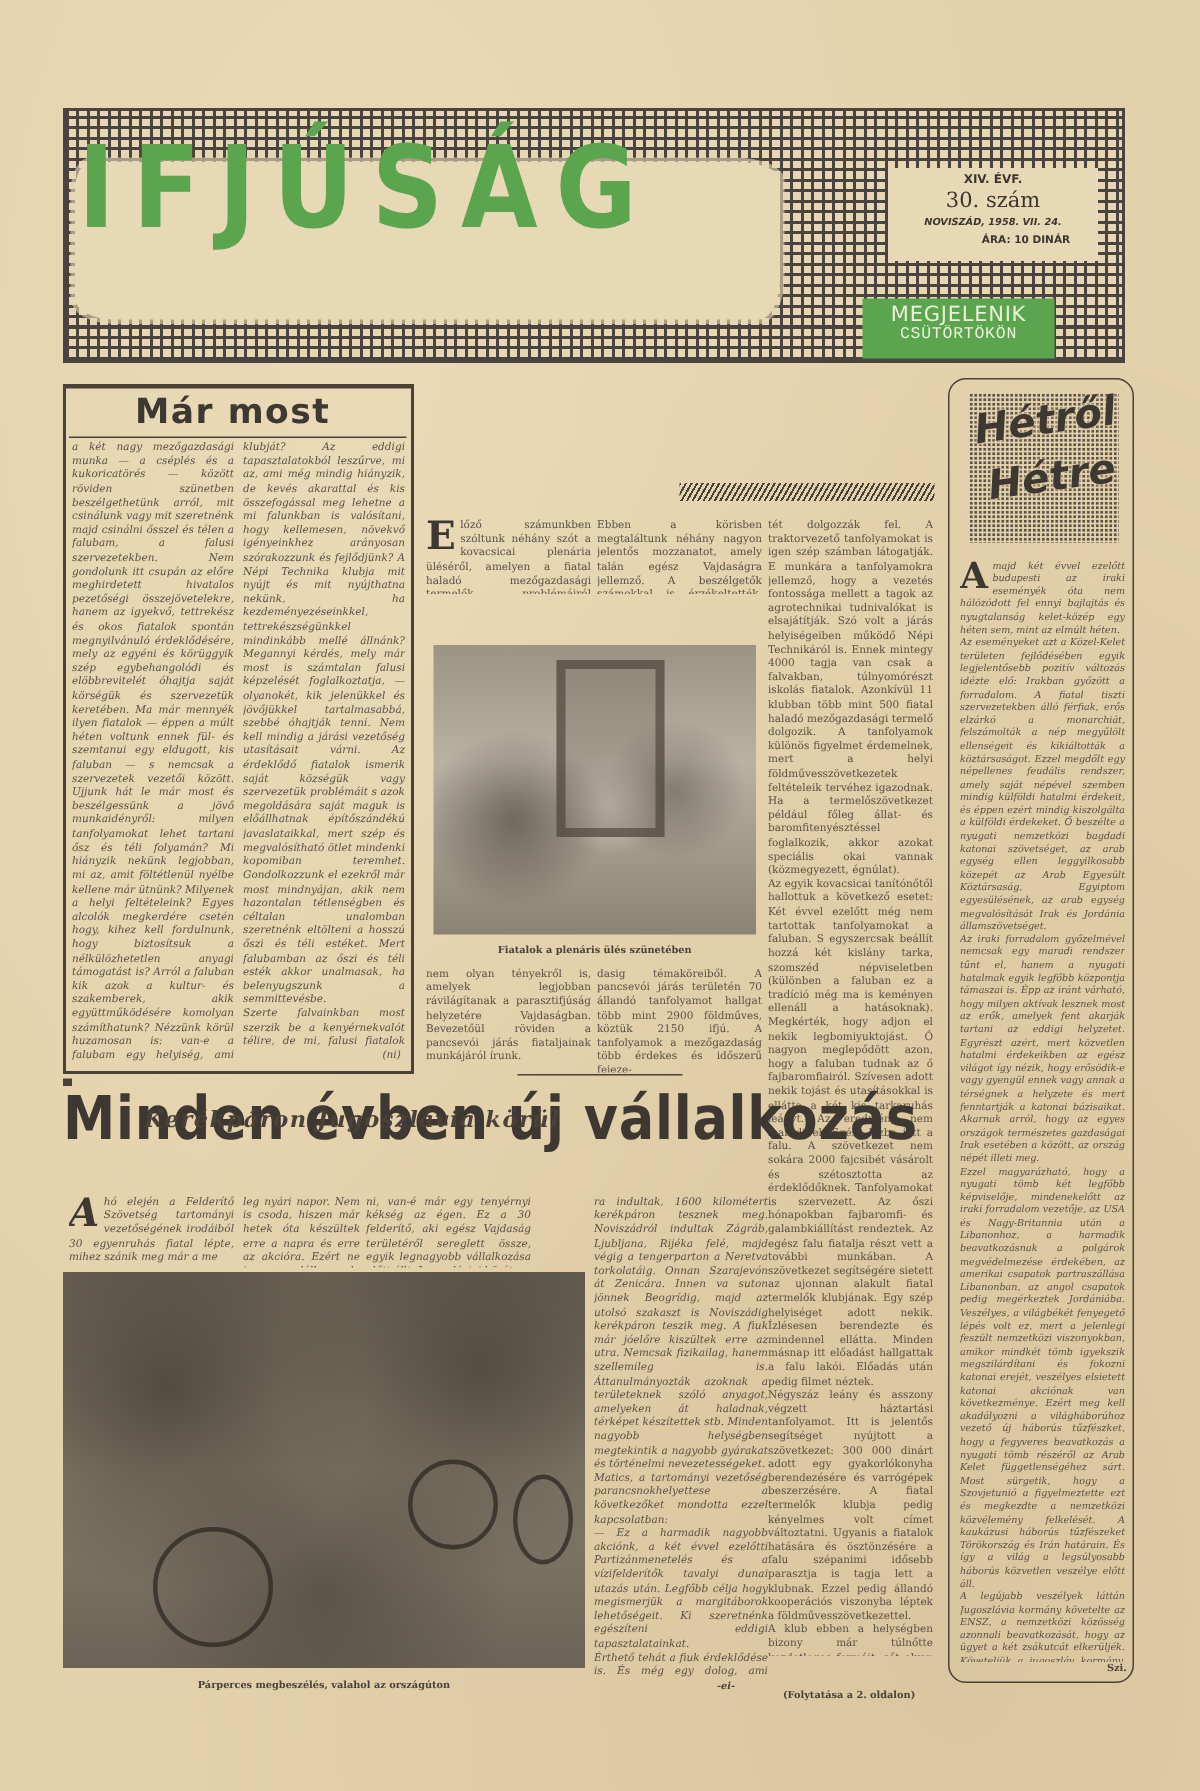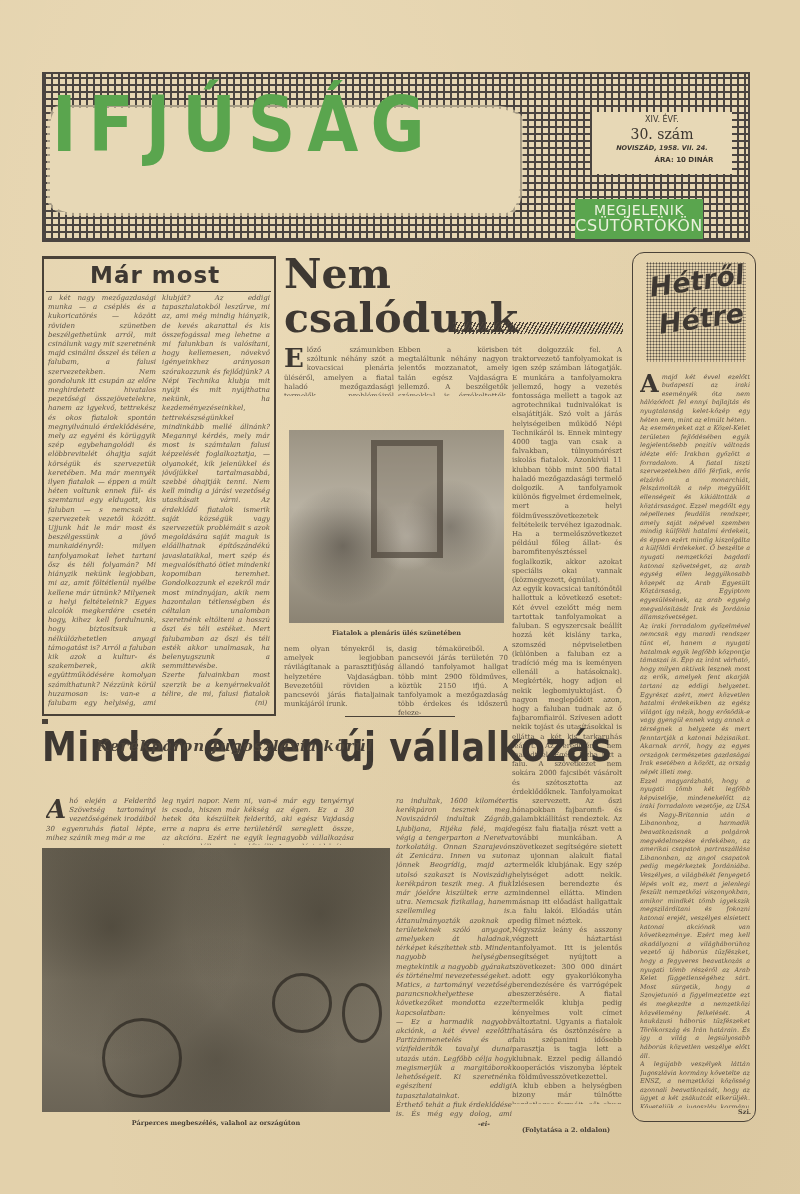--- a/index.html
+++ b/index.html
@@ -36,32 +36,32 @@
     position: absolute; left: 52px; top: 88px;
     font-family: "DejaVu Sans", sans-serif; font-weight: bold;
     font-size: 66px; letter-spacing: 12px; color: #5aa54e;
     line-height: 1;
     transform: scaleY(1.15); transform-origin: top left;
   }
   .mast-info {
     position: absolute; left: 592px; top: 112px; width: 140px; height: 62px;
     background: #e7d8b6; text-align: center;
   }
-  .mast-info .vol { font-family: "DejaVu Sans", sans-serif; font-weight: normal; font-size: 8px; margin-top: 3px; color: #3c3630; }
+  .mast-info .vol { font-family: "DejaVu Sans", sans-serif; font-weight: bold; font-size: 8px; margin-top: 3px; color: #3c3630; }
   .mast-info .issue { font-size: 14px; margin-top: 2px; color: #3c3630; }
   .mast-info .date { font-family: "DejaVu Sans", sans-serif; font-weight: bold; font-size: 6.5px; margin-top: 2px; color: #3c3630; font-style: italic; }
   .mast-info .price { font-family: "DejaVu Sans", sans-serif; font-weight: bold; font-size: 7px; margin-top: 4px; color: #3c3630; margin-left: 44px; }
   .mast-badge {
     position: absolute; left: 575px; top: 199px; width: 128px; height: 40px;
     background: #5aa54e; color: #eaf1dc; text-align: center;
     font-family: "DejaVu Sans", sans-serif; line-height: 1.05;
     padding-top: 4px;
   }
   .mast-badge .l1 { font-size: 14px; letter-spacing: 0.5px; }
-  .mast-badge .l2 { font-size: 16px; letter-spacing: 0.5px; }
+  .mast-badge .l2 { font-size: 11px; letter-spacing: 0.5px; font-family: Liberation Mono, monospace; }
 
   
   .col {
     position: absolute; font-size: 7px; line-height: 9.2px; color: #5a5044;
     text-align: justify; overflow: hidden; font-style: italic;
   }
   .col.roman { font-style: normal; }
 
   .rule { position: absolute; background: #4a4238; }
 
@@ -167,21 +167,20 @@
   <div class="rule" style="left:274px;top:256px;width:1.5px;height:460px;"></div>
   <div class="h-marmost">Már most</div>
   <div class="rule" style="left:46px;top:291px;width:225px;height:1px;"></div>
   <div class="col" style="left:48px;top:294px;width:108px;height:414px;">a két nagy mezőgazdasági munka — a cséplés és a kukoricatörés — között röviden szünetben beszélgethetünk arról, mit csinálunk vagy mit szeretnénk majd csinálni ősszel és télen a falubam, a falusi szervezetekben. Nem gondolunk itt csupán az előre meghirdetett hivatalos pezetőségi összejövetelekre, hanem az igyekvő, tettrekész és okos fiatalok spontán megnyilvánuló érdeklődésére, mely az egyéni és körüggyik szép egybehangolódi és elöbbrevitelét óhajtja saját körségük és szervezetük keretében. Ma már mennyék ilyen fiatalok — éppen a múlt héten voltunk ennek fül- és szemtanui egy eldugott, kis faluban — s nemcsak a szervezetek vezetői között. Ujjunk hát le már most és beszélgessünk a jövő munkaidényről: milyen tanfolyamokat lehet tartani ősz és téli folyamán? Mi hiányzik nekünk legjobban, mi az, amit föltétlenül nyélbe kellene már ütnünk? Milyenek a helyi feltételeink? Egyes alcolók megkerdére csetén hogy, kihez kell fordulnunk, hogy biztosítsuk a nélkülözhetetlen anyagi támogatást is? Arról a faluban kik azok a kultur- és szakemberek, akik együttműködésére komolyan számíthatunk? Nézzünk körül huzamosan is: van-e a falubam egy helyiség, ami ősszel vagy legkésőbb ősszel otthonunk lehethetünk? Meg lehetne-e nálunk is alakítani a fiatal haladó földművesek</div>
   <div class="col" style="left:162px;top:294px;width:108px;height:404px;white-space:pre-line;">klubját? Az eddigi tapasztalatokból leszűrve, mi az, ami még mindig hiányzik, de kevés akarattal és kis összefogással meg lehetne a mi falunkban is valósítani, hogy kellemesen, növekvő igényeinkhez arányosan szórakozzunk és fejlődjünk? A Népi Technika klubja mit nyújt és mit nyújthatna nekünk, ha kezdeményezéseinkkel, tettrekészségünkkel mindinkább mellé állnánk? Megannyi kérdés, mely már most is számtalan falusi képzelését foglalkoztatja, — olyanokét, kik jelenükkel és jövőjükkel tartalmasabbá, szebbé óhajtják tenni. Nem kell mindig a járási vezetőség utasításait várni. Az érdeklődő fiatalok ismerik saját községük vagy szervezetük problémáit s azok megoldására saját maguk is előállhatnak építőszándékú javaslataikkal, mert szép és megvalósítható ötlet mindenki kopomiban teremhet. Gondolkozzunk el ezekről már most mindnyájan, akik nem hazontalan tétlenségben és céltalan unalomban szeretnénk eltölteni a hosszú őszi és téli estéket. Mert falubamban az őszi és téli esték akkor unalmasak, ha belenyugszunk a semmittevésbe.
 Szerte falvainkban most szerzik be a kenyérnekvalót télire, de mi, falusi fiatalok egyenként és közös összejöveteleinkben már most gondoljunk arra, hogy — nemcsak kenyérrel él az ember...</div>
   <div class="col" style="left:255px;top:699px;width:20px;height:10px;text-align:left;">(ni)</div>
   <div class="rule" style="left:42px;top:714px;width:233px;height:2px;"></div>
 
   <div class="h-nemcsal">
-    <div>Nem csalódunk</div>
   </div>
   <div class="hatch"></div>
 
   <div class="col roman" style="left:284px;top:346px;width:110px;height:50px;">
     <span class="dropcap">E</span><span>lőző számunkben szóltunk néhány szót a kovacsicai plenária üléséről, amelyen a fiatal haladó mezőgazdasági termelők problémáiról vitatkoztak. Most bővebben számolunk be nemcsak erről, ami a kongresszuson elhangzott, ha</span>
   </div>
   <div class="col roman" style="left:398px;top:346px;width:110px;height:50px;">Ebben a körisben megtaláltunk néhány nagyon jelentős mozzanatot, amely talán egész Vajdaságra jellemző. A beszélgetők számokkal is érzékeltették, mennyi fiatal működik a klubokban és hányan hallgatnak különböző előadásokat a mezőgaz-</div>
   <div class="col roman" style="left:512px;top:346px;width:110px;height:758px;white-space:pre-line;">tét dolgozzák fel. A traktorvezető tanfolyamokat is igen szép számban látogatják. E munkára a tanfolyamokra jellemző, hogy a vezetés fontossága mellett a tagok az agrotechnikai tudnivalókat is elsajátítják. Szó volt a járás helyiségeiben működő Népi Technikáról is. Ennek mintegy 4000 tagja van csak a falvakban, túlnyomórészt iskolás fiatalok. Azonkívül 11 klubban több mint 500 fiatal haladó mezőgazdasági termelő dolgozik. A tanfolyamok különös figyelmet érdemelnek, mert a helyi földművesszövetkezetek feltételeik tervéhez igazodnak. Ha a termelőszövetkezet például főleg állat- és baromfitenyésztéssel foglalkozik, akkor azokat speciális okai vannak (közmegyezett, égnúlat).
 Az egyik kovacsicai tanítónőtől hallottuk a következő esetet: Két évvel ezelőtt még nem tartottak tanfolyamokat a faluban. S egyszercsak beállít hozzá két kislány tarka, szomszéd népviseletben (különben a faluban ez a tradíció még ma is keményen ellenáll a hatásoknak). Megkérték, hogy adjon el nekik legbomiyuktojást. Ő nagyon meglepődött azon, hogy a faluban tudnak az ő fajbaromfiairól. Szívesen adott nekik tojást és utasításokkal is ellátta a két kis tarkaruhás leányt. Az eredmény nem maradt el. Egész lázba jött a falu. A szövetkezet nem sokára 2000 fajcsibét vásárolt és szétosztotta az érdeklődőknek. Tanfolyamokat is szervezett. Az őszi hónapokban fajbaromfi- és galambkiállítást rendeztek. Az egész falu fiatalja részt vett a további munkában. A szövetkezet segítségére sietett az ujonnan alakult fiatal termelők klubjának. Egy szép helyiséget adott nekik. Ízlésesen berendezte és mindennel ellátta. Minden másnap itt előadást hallgattak a falu lakói. Előadás után pedig filmet néztek.
 Négyszáz leány és asszony végzett háztartási tanfolyamot. Itt is jelentős segítséget nyújtott a szövetkezet: 300 000 dinárt adott egy gyakorlókonyha berendezésére és varrógépek beszerzésére. A fiatal termelők klubja pedig kényelmes volt címet változtatni. Ugyanis a fiatalok hatására és ösztönzésére a falu szépanimi idősebb parasztja is tagja lett a klubnak. Ezzel pedig állandó kooperációs viszonyba léptek a földművesszövetkezettel.

